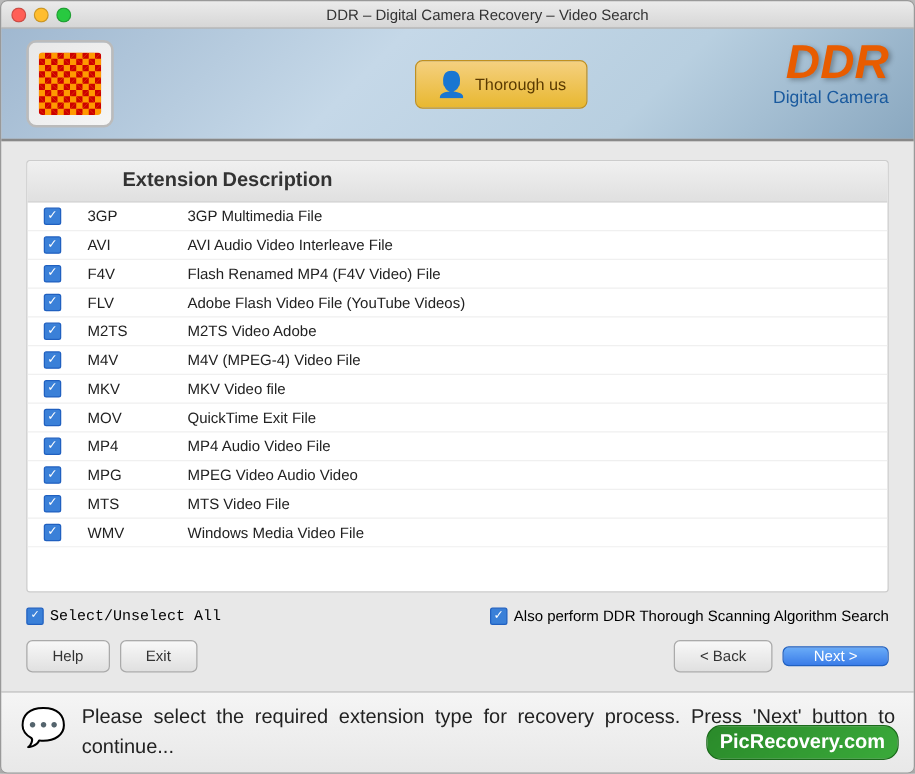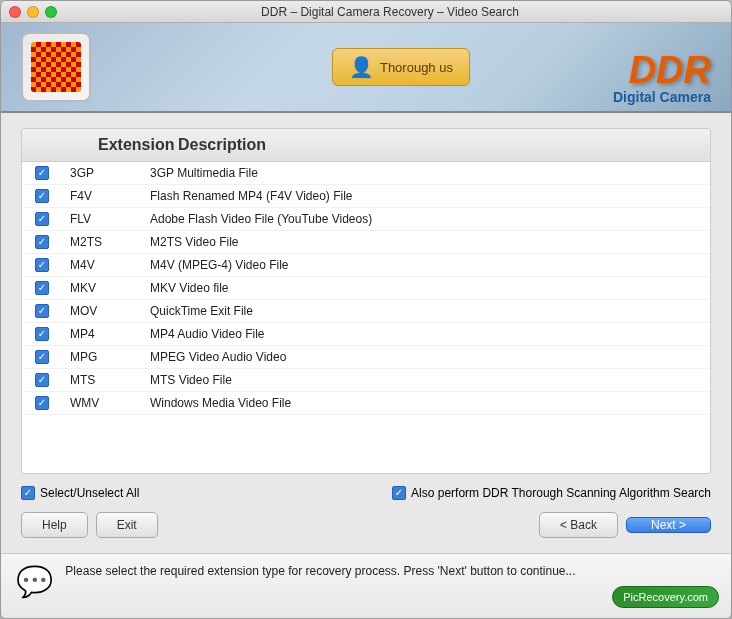--- a/index.html
+++ b/index.html
@@ -106,34 +106,33 @@
       color: #5a3a00;
     }
     .contact-icon {
       font-size: 20px;
     }
     .ddr-logo {
       position: absolute;
       right: 20px;
       top: 8px;
       text-align: right;
-      margin-top: 20px;
     }
     .ddr-text {
       font-size: 38px;
       font-weight: 900;
       color: #e85c00;
       line-height: 1;
       text-shadow: 2px 2px 4px rgba(0,0,0,0.3);
       font-style: italic;
     }
     .ddr-subtitle {
       font-size: 14px;
       color: #1a5a9e;
-      font-weight: 700;
+      font-weight: 400;
       text-align: right;
     }
 
     
     .content {
       background: #e8e8e8;
       flex: 1;
       padding: 15px 20px;
       display: flex;
       flex-direction: column;
@@ -239,49 +238,50 @@
       min-height: 65px;
       position: relative;
     }
     .status-icon {
       font-size: 30px;
       color: #4a80d0;
       flex-shrink: 0;
       margin-top: 2px;
     }
     .status-text {
-      font-size: 12px;
+      font-size: 16px;
       color: #222;
       line-height: 1.5;
       flex: 1;
       text-align: justify;
     }
     .picrecovery-badge {
       position: absolute;
       right: 12px;
       bottom: 10px;
       background: linear-gradient(135deg, #2a8a2a, #3aaa3a);
       color: white;
-      font-size: 11px;
-      font-weight: 400;
+      font-size: 16px;
+      font-weight: 700;
       padding: 4px 10px;
       border-radius: 12px;
       border: 1px solid #1a6a1a;
     }
 
     .row-controls {
       display: flex;
       align-items: center;
       justify-content: space-between;
       flex-shrink: 0;
     }
     .left-controls {
       display: flex;
       align-items: flex-end;
       gap: 10px;
+      font-family: Liberation Mono, monospace;
     }
     .right-controls {
       display: flex;
       align-items: flex-start;
       gap: 8px;
     }
 
     .nav-buttons {
       display: flex;
       gap: 8px;
@@ -329,36 +329,43 @@
       <div class="checkbox-cell">
         <div class="cb"></div>
       </div>
       <div class="table-cell">3GP</div>
       <div class="table-cell">3GP Multimedia File</div>
     </div>
           <div class="table-row">
       <div class="checkbox-cell">
         <div class="cb"></div>
       </div>
+      <div class="table-cell">AVI</div>
+      <div class="table-cell">AVI Audio Video Interleave File</div>
+    </div>
+          <div class="table-row">
+      <div class="checkbox-cell">
+        <div class="cb"></div>
+      </div>
       <div class="table-cell">F4V</div>
       <div class="table-cell">Flash Renamed MP4 (F4V Video) File</div>
     </div>
           <div class="table-row">
       <div class="checkbox-cell">
         <div class="cb"></div>
       </div>
       <div class="table-cell">FLV</div>
       <div class="table-cell">Adobe Flash Video File (YouTube Videos)</div>
     </div>
           <div class="table-row">
       <div class="checkbox-cell">
         <div class="cb"></div>
       </div>
       <div class="table-cell">M2TS</div>
-      <div class="table-cell">M2TS Video File</div>
+      <div class="table-cell">M2TS Video Adobe</div>
     </div>
           <div class="table-row">
       <div class="checkbox-cell">
         <div class="cb"></div>
       </div>
       <div class="table-cell">M4V</div>
       <div class="table-cell">M4V (MPEG-4) Video File</div>
     </div>
           <div class="table-row">
       <div class="checkbox-cell">

